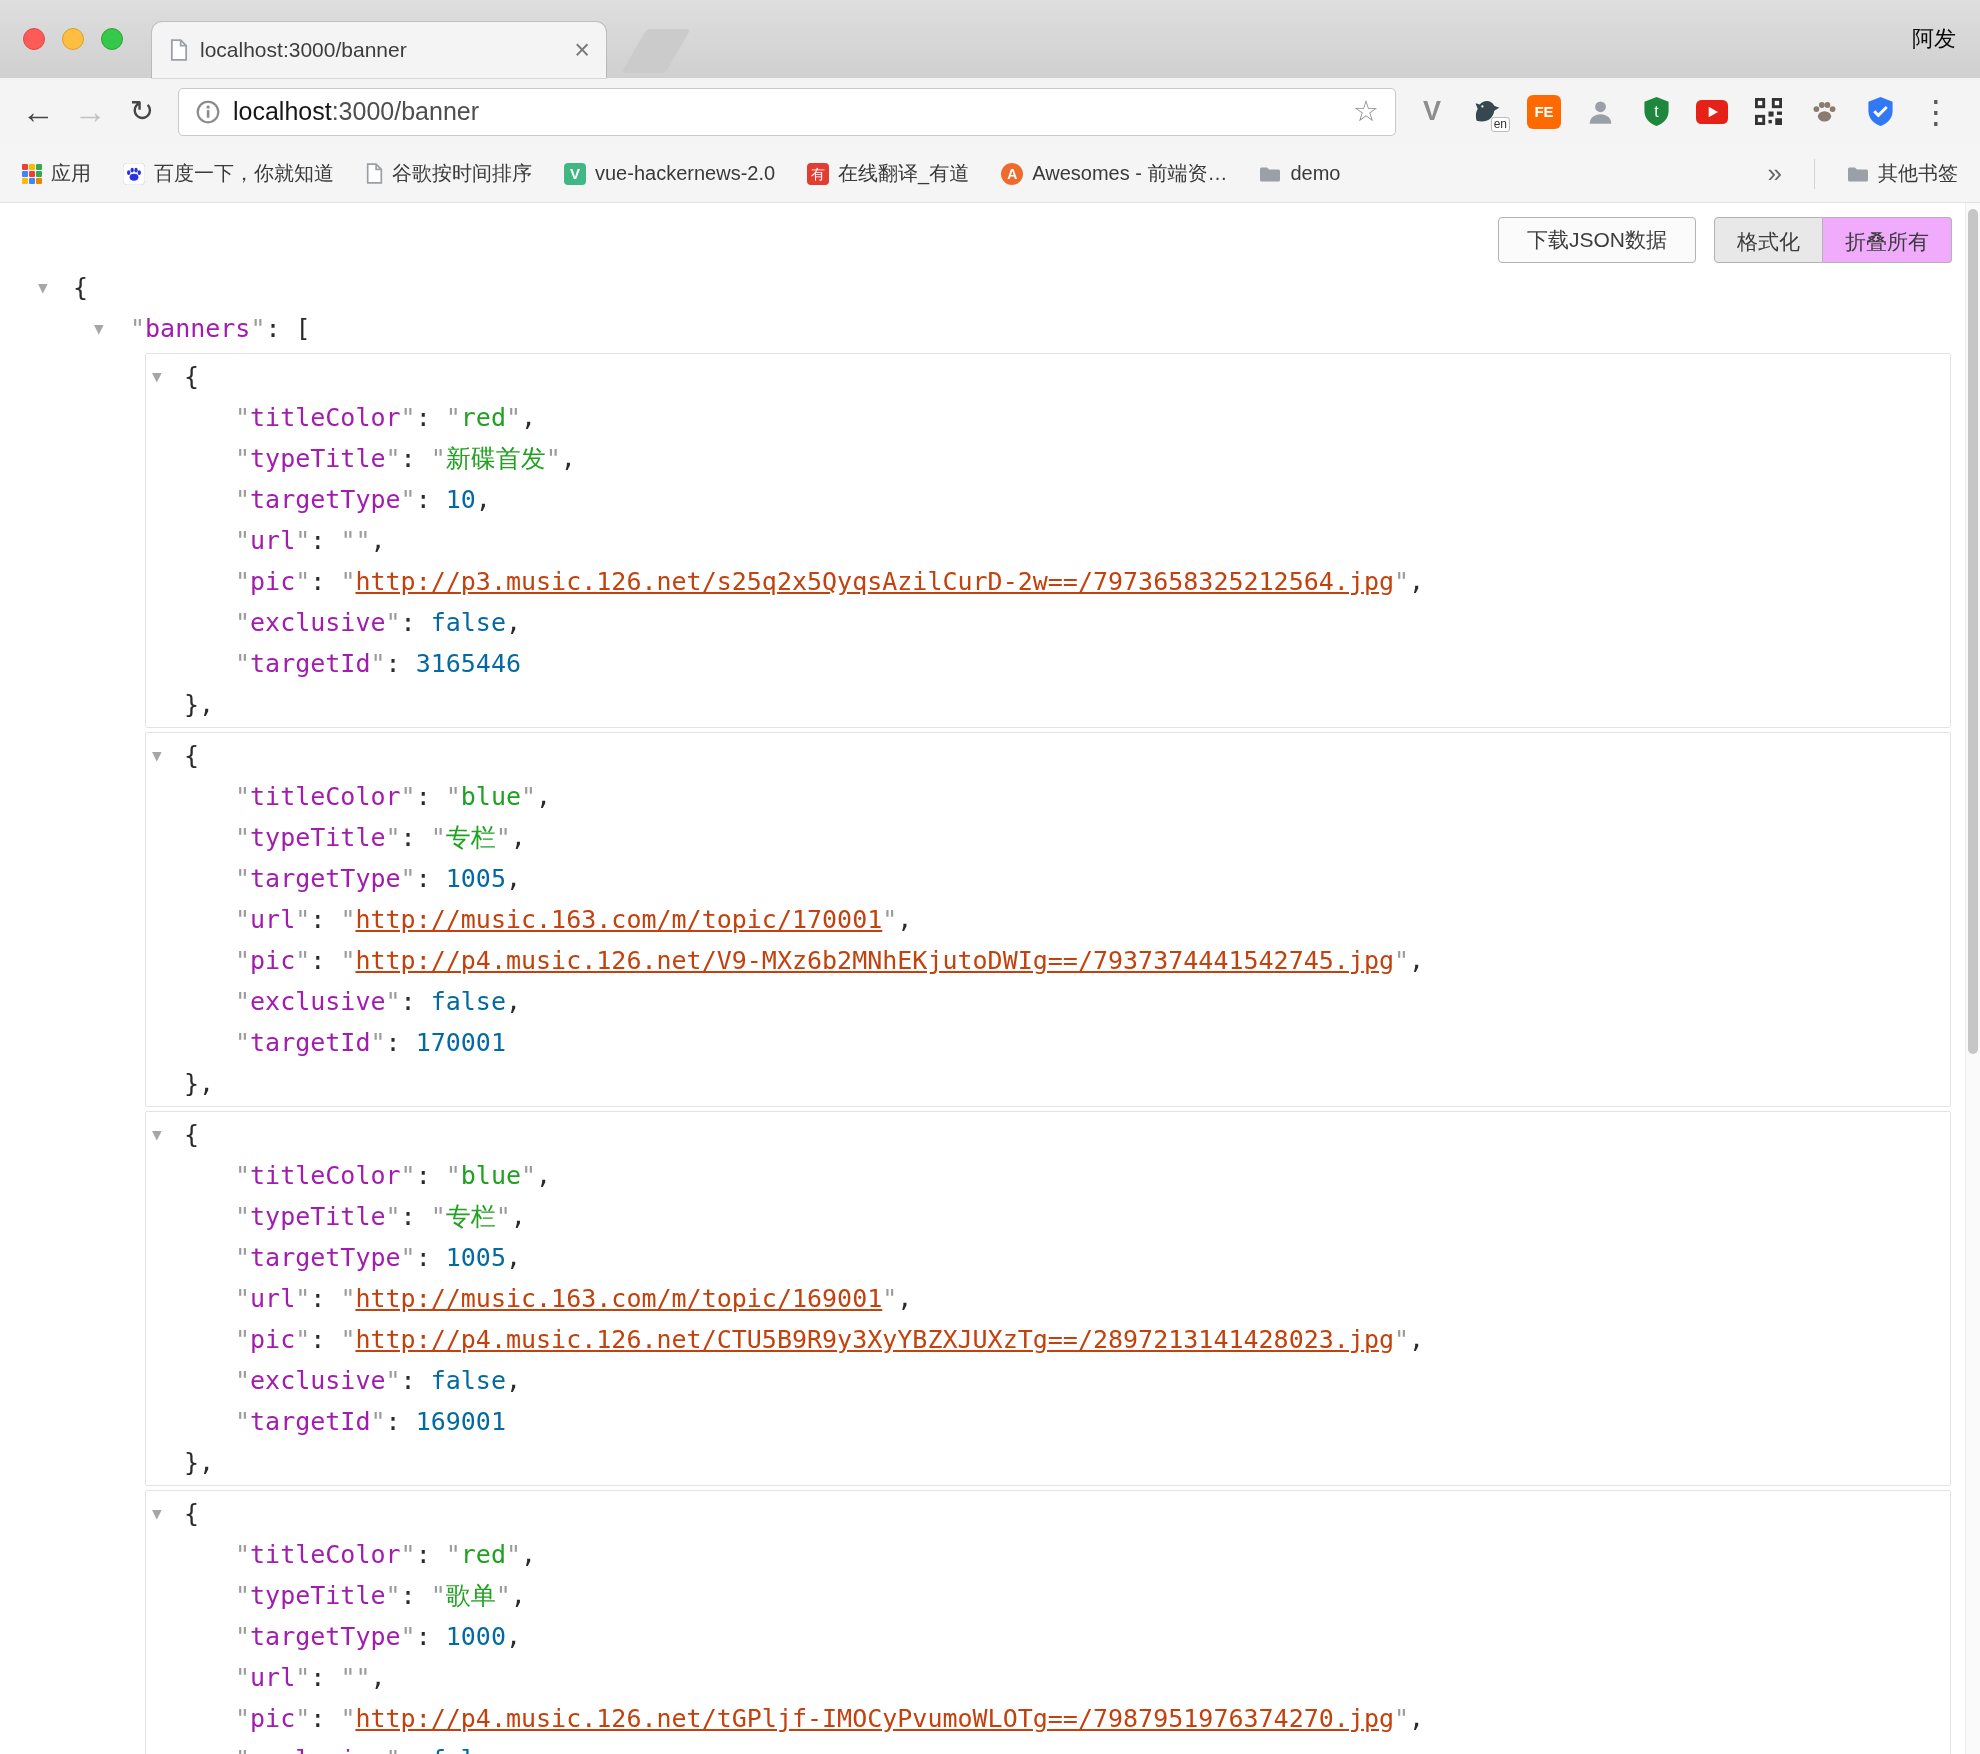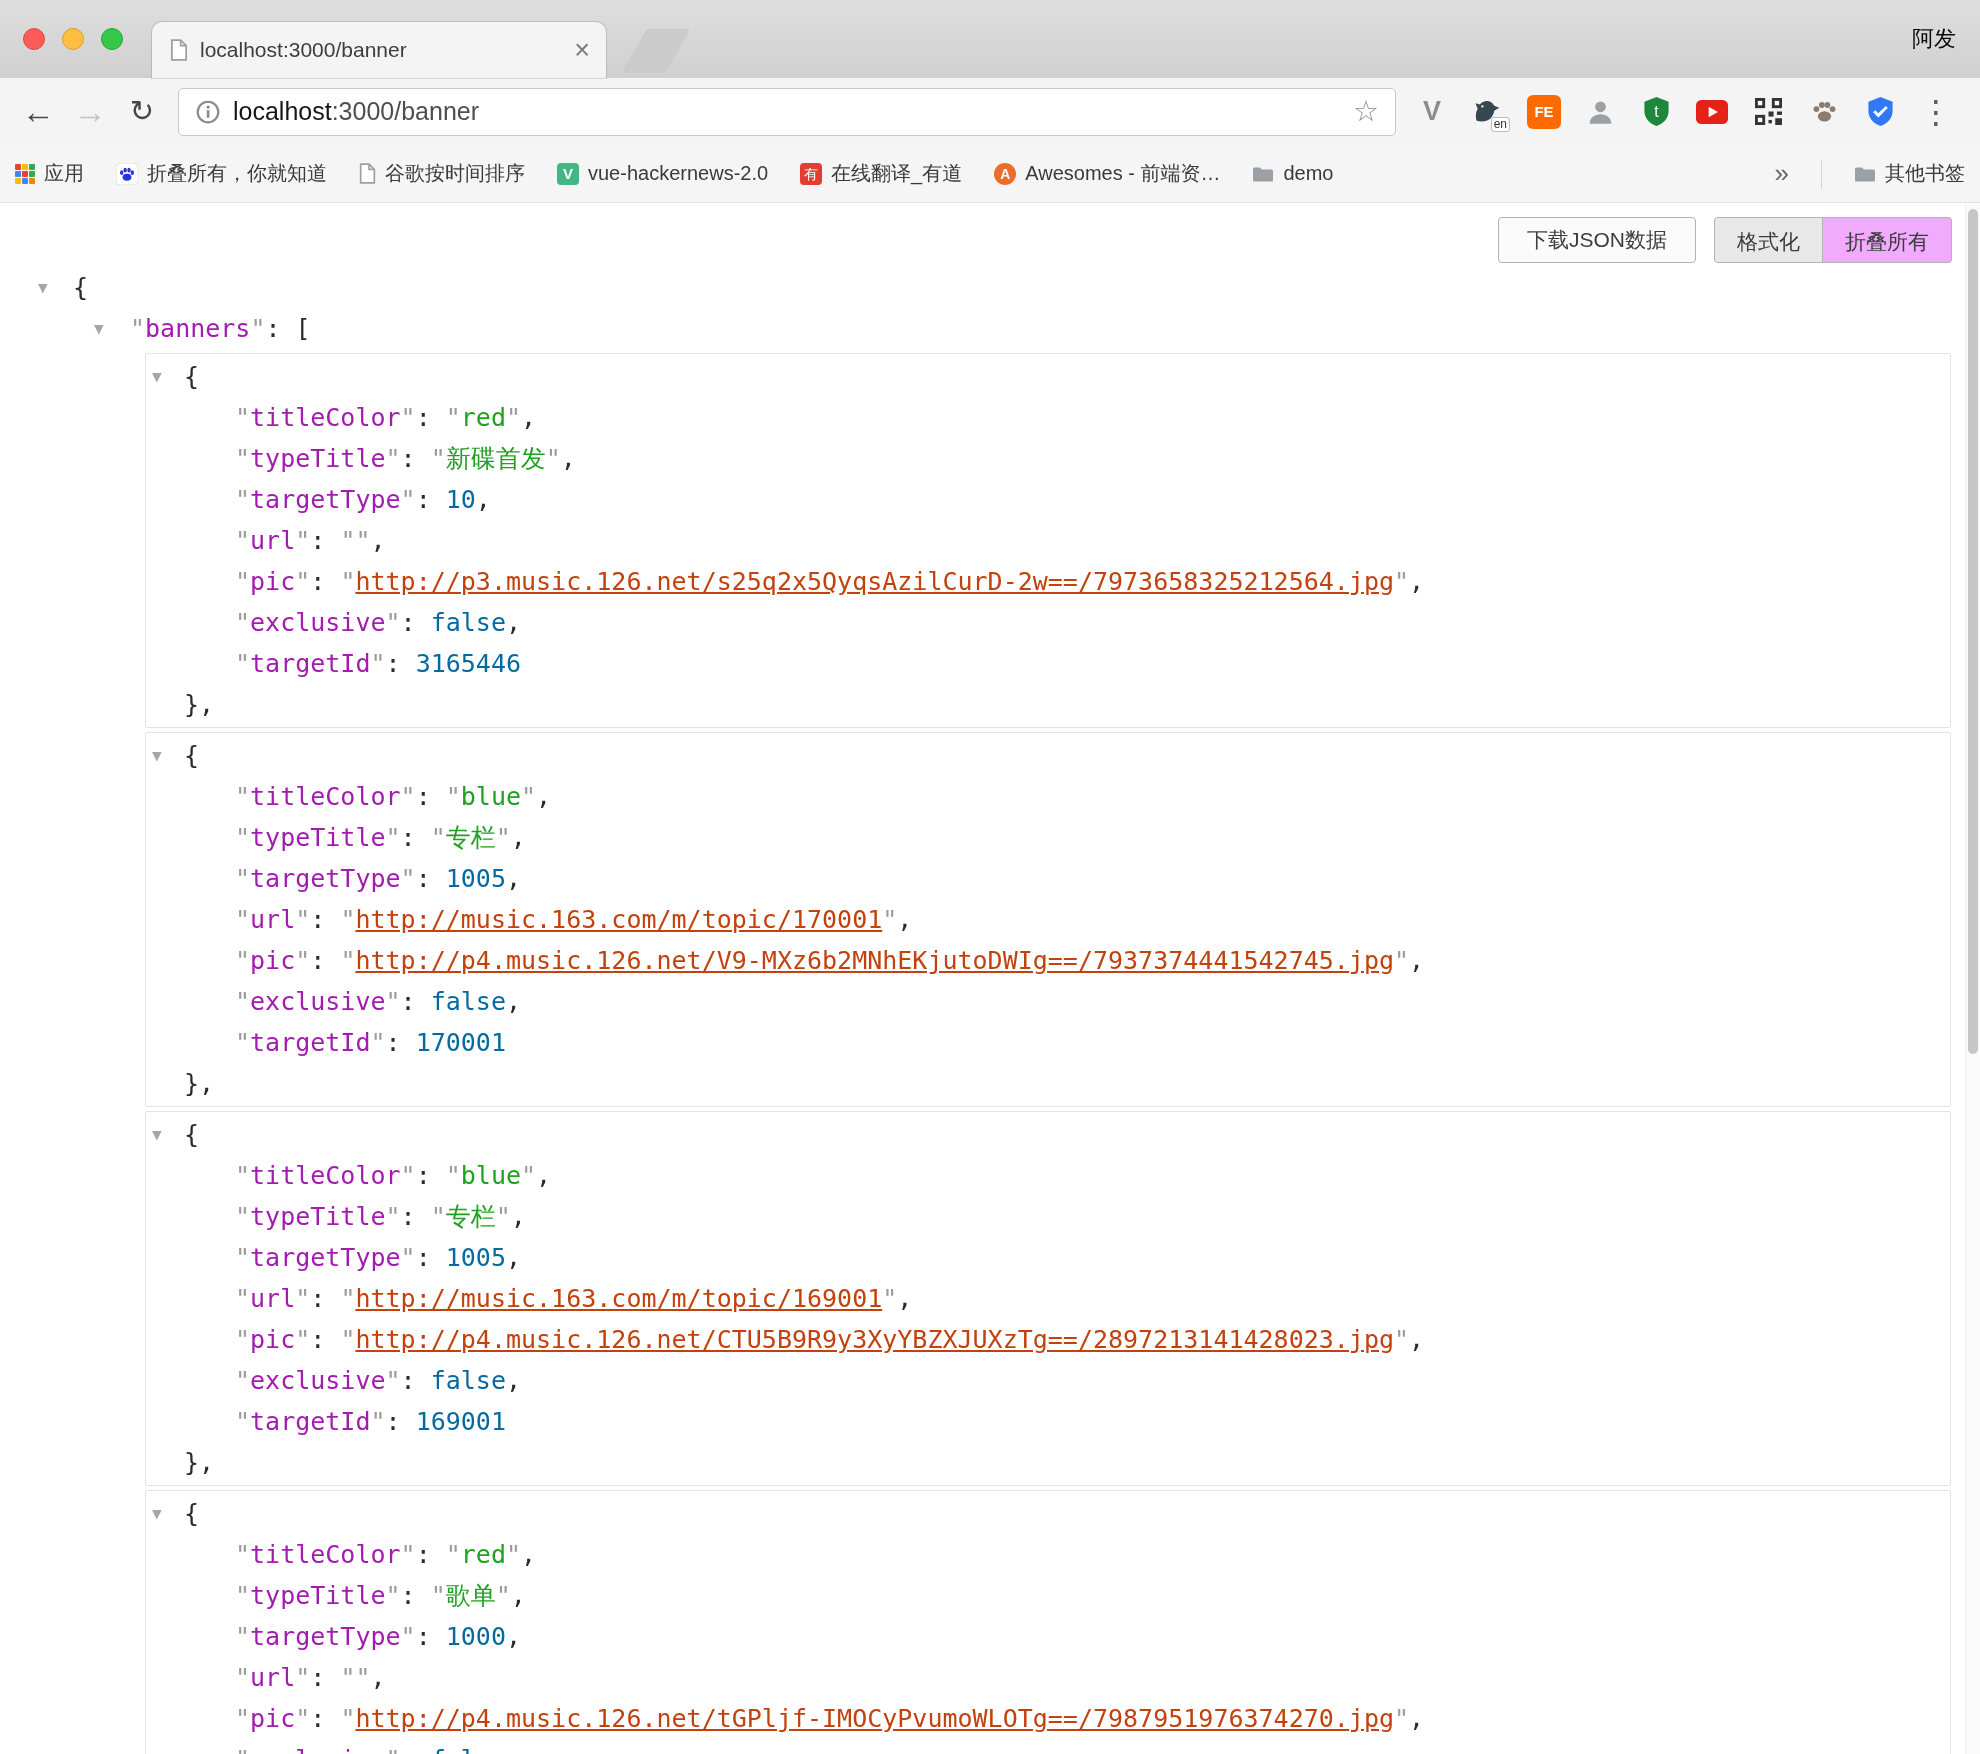--- a/index.html
+++ b/index.html
@@ -37,21 +37,21 @@
   .ext { width:36px; height:36px; display:flex; align-items:center; justify-content:center; position:relative; }
   .glyph-v { font-weight:bold; font-size:27px; color:#8d8d8d; }
   .en-badge { position:absolute; right:-4px; bottom:-2px; font-size:12px; color:#333; background:#fff;
               border:1px solid #bbb; border-radius:3px; padding:0 2px; line-height:13px; }
   .icon-fe { width:34px; height:34px; background:#ff6a00; border-radius:6px; color:#fff; font-weight:bold;
              font-size:15px; line-height:34px; text-align:center; display:inline-block; }
   .menu-dots { font-size:32px; color:#5a5a5a; line-height:1; }
 
   
   .bookmarks { height:58px; background:#f5f5f5; border-bottom:1px solid #e1e1e1; display:flex;
-               align-items:center; padding:0 15px; gap:32px; font-size:20px; color:#3a3a3a; }
+               align-items:center; padding:0 22px; gap:32px; font-size:20px; color:#3a3a3a; }
   .bm-item { display:flex; align-items:center; gap:9px; white-space:nowrap; }
   .bm-spacer { flex:1; }
   .bm-sep { width:1px; height:30px; background:#d4d4d4; }
   .overflow-chevron { font-size:26px; color:#666; }
   .icon-apps { display:grid; grid-template-columns:repeat(3,6px); grid-template-rows:repeat(3,6px); gap:1px; }
   .icon-apps span { width:6px; height:6px; border-radius:1px; display:block; }
   .icon-vue { width:22px; height:22px; background:#41b883; border-radius:4px; color:#fff; font-weight:bold;
               font-size:15px; line-height:22px; text-align:center; display:inline-block; }
   .icon-youdao { width:22px; height:22px; background:#e23d33; border-radius:4px; color:#fff;
               font-size:14px; line-height:22px; text-align:center; display:inline-block; }
@@ -224,21 +224,21 @@
             <rect width="24" height="24" rx="5" fill="#fff" stroke="#d8d8d8"></rect>
             <g fill="#2932e1">
               <ellipse cx="12" cy="15.5" rx="4.8" ry="3.8"></ellipse>
               <ellipse cx="6.2" cy="10.5" rx="1.8" ry="2.5"></ellipse>
               <ellipse cx="10" cy="7.8" rx="1.8" ry="2.5"></ellipse>
               <ellipse cx="14.2" cy="7.8" rx="1.8" ry="2.5"></ellipse>
               <ellipse cx="17.8" cy="10.5" rx="1.8" ry="2.5"></ellipse>
             </g>
           </svg>
         </span>
-        <span class="bm-label">折叠所有，你就知道</span>
+        <span class="bm-label">百度一下，你就知道</span>
       </span>
       <span class="bm-item">
         <span class="bm-icon">
           <svg viewBox="0 0 16 20" width="17" height="21">
             <path d="M1.5 1h8l5 5v13h-13z" fill="#fff" stroke="#9aa0a6" stroke-width="1.6"></path>
             <path d="M9.5 1v5h5" fill="none" stroke="#9aa0a6" stroke-width="1.6"></path>
           </svg>
         </span>
         <span class="bm-label">谷歌按时间排序</span>
       </span>

